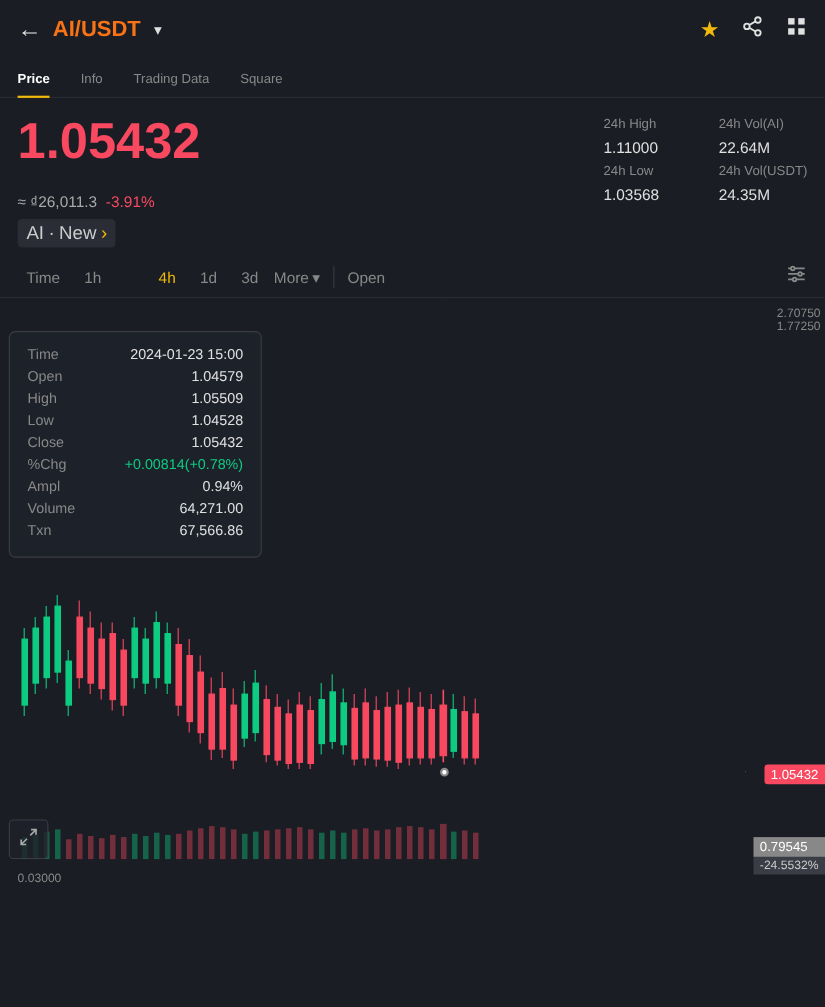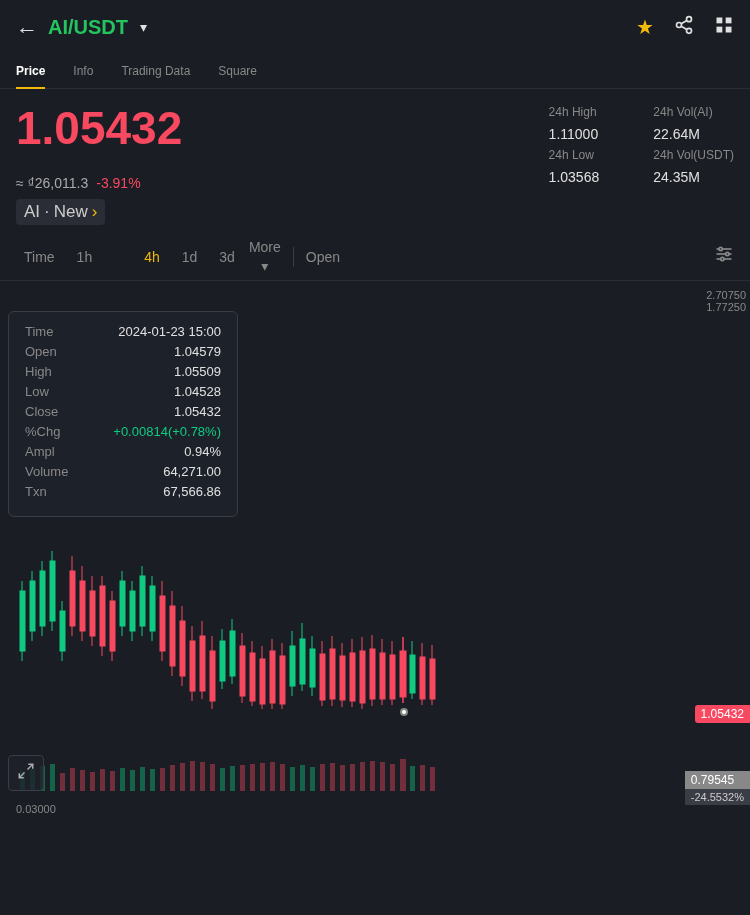--- a/index.html
+++ b/index.html
@@ -27,21 +27,21 @@
       gap: 10px;
     }
     .back-arrow {
       font-size: 22px;
       color: #e0e0e0;
       cursor: pointer;
     }
     .header-title {
       font-size: 20px;
       font-weight: 700;
-      color: #22c55e;
+      color: #f97316;
     }
     .chevron-down {
       font-size: 14px;
       color: #e0e0e0;
       margin-left: 2px;
     }
     .header-right {
       display: flex;
       align-items: center;
       gap: 20px;
@@ -154,21 +154,20 @@
       font-weight: 400;
       margin-left: 30px;
     }
     .ct-more {
       display: flex;
       align-items: center;
       gap: 3px;
       font-size: 14px;
       color: #888;
       cursor: pointer;
-      flex-direction: column;
     }
     .ct-divider {
       width: 1px;
       height: 20px;
       background: #3a3d45;
       margin: 0 6px;
     }
     .ct-depth {
       font-size: 14px;
       color: #888;

